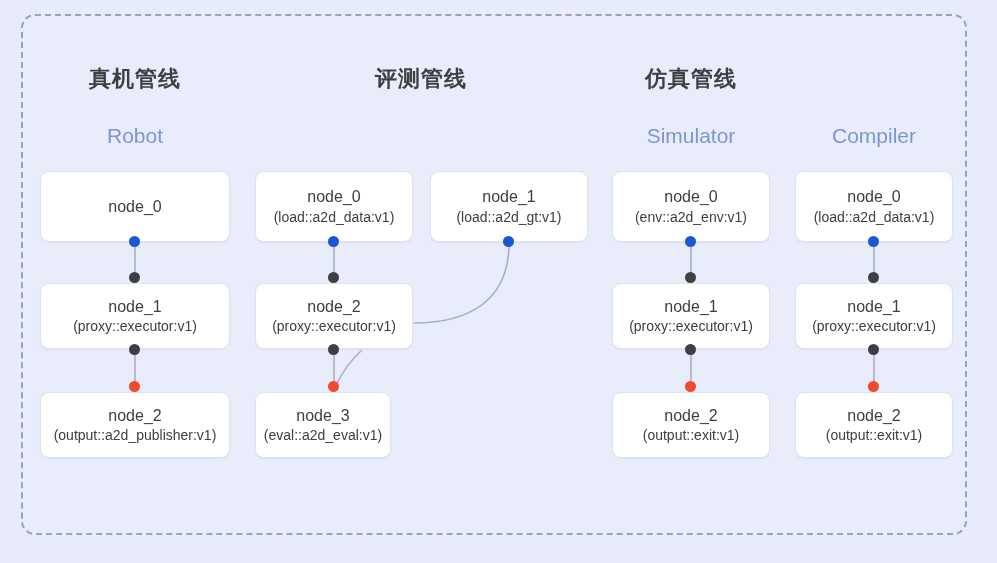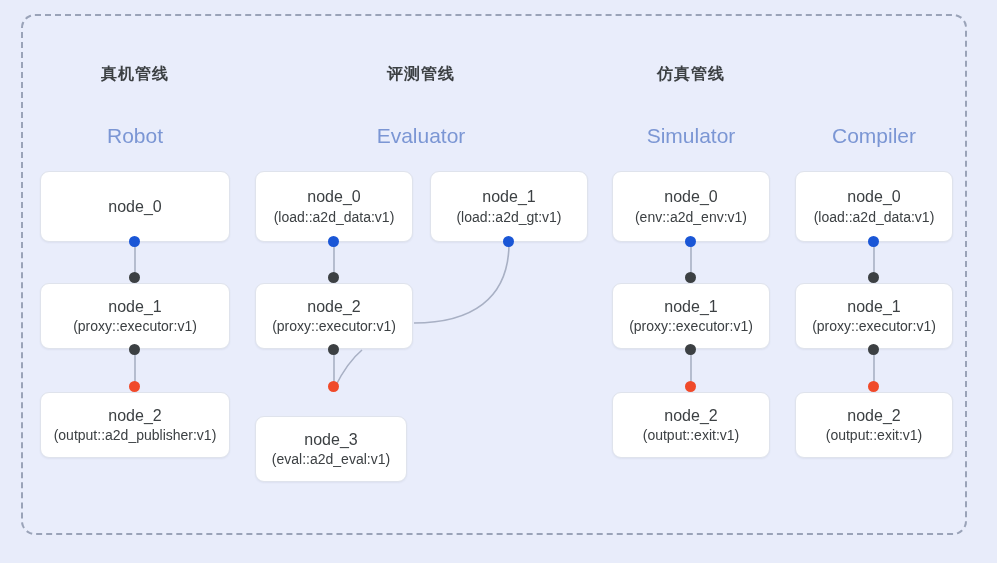--- a/index.html
+++ b/index.html
@@ -32,21 +32,21 @@
     height: 521px;
     box-sizing: border-box;
     border: 2px dashed #9aa3b8;
     border-radius: 14px;
     background: #e9edfb;
   }
 
   
   .col-title-cn {
     position: absolute;
-    font-size: 16px;
+    font-size: 22px;
     font-weight: bold;
     color: #3c4043;
     text-align: center;
     white-space: nowrap;
     letter-spacing: 1px;
   }
   .col-title-en {
     position: absolute;
     font-size: 21px;
     color: #7b96d4;
@@ -145,42 +145,41 @@
   <div class="port port-black" style="left:129px; top:272px;"></div>
   <div class="port port-black" style="left:129px; top:344px;"></div>
 
   <div class="node" style="left:40px; top:392px; width:190px; height:66px;">
     <div class="node-title">node_2</div>
     <div class="node-sub">(output::a2d_publisher:v1)</div>
   </div>
   <div class="port port-red" style="left:129px; top:381px;"></div>
 
   <div class="col-title-cn" style="left:341px; top:64px; width:160px;">评测管线</div>
-  <div class="col-title-en" style="left:341px; top:124px; width:160px;">Evaluator</div>
 
   <div class="node" style="left:255px; top:171px; width:158px; height:71px;">
     <div class="node-title">node_0</div>
     <div class="node-sub">(load::a2d_data:v1)</div>
   </div>
   <div class="port port-out-blue" style="left:328px; top:236px;"></div>
 
   <div class="node" style="left:430px; top:171px; width:158px; height:71px;">
     <div class="node-title">node_1</div>
     <div class="node-sub">(load::a2d_gt:v1)</div>
   </div>
   <div class="port port-out-blue" style="left:503px; top:236px;"></div>
 
   <div class="node" style="left:255px; top:283px; width:158px; height:66px;">
     <div class="node-title">node_2</div>
     <div class="node-sub">(proxy::executor:v1)</div>
   </div>
   <div class="port port-black" style="left:328px; top:272px;"></div>
   <div class="port port-black" style="left:328px; top:344px;"></div>
 
-  <div class="node" style="left:255px; top:392px; width:152px; height:66px;margin-top:24px;">
+  <div class="node" style="left:255px; top:392px; width:136px; height:66px;">
     <div class="node-title">node_3</div>
     <div class="node-sub">(eval::a2d_eval:v1)</div>
   </div>
   <div class="port port-red" style="left:328px; top:381px;"></div>
 
   <div class="col-title-cn" style="left:611px; top:64px; width:160px;">仿真管线</div>
   <div class="col-title-en" style="left:611px; top:124px; width:160px;">Simulator</div>
 
   <div class="node" style="left:612px; top:171px; width:158px; height:71px;">
     <div class="node-title">node_0</div>

